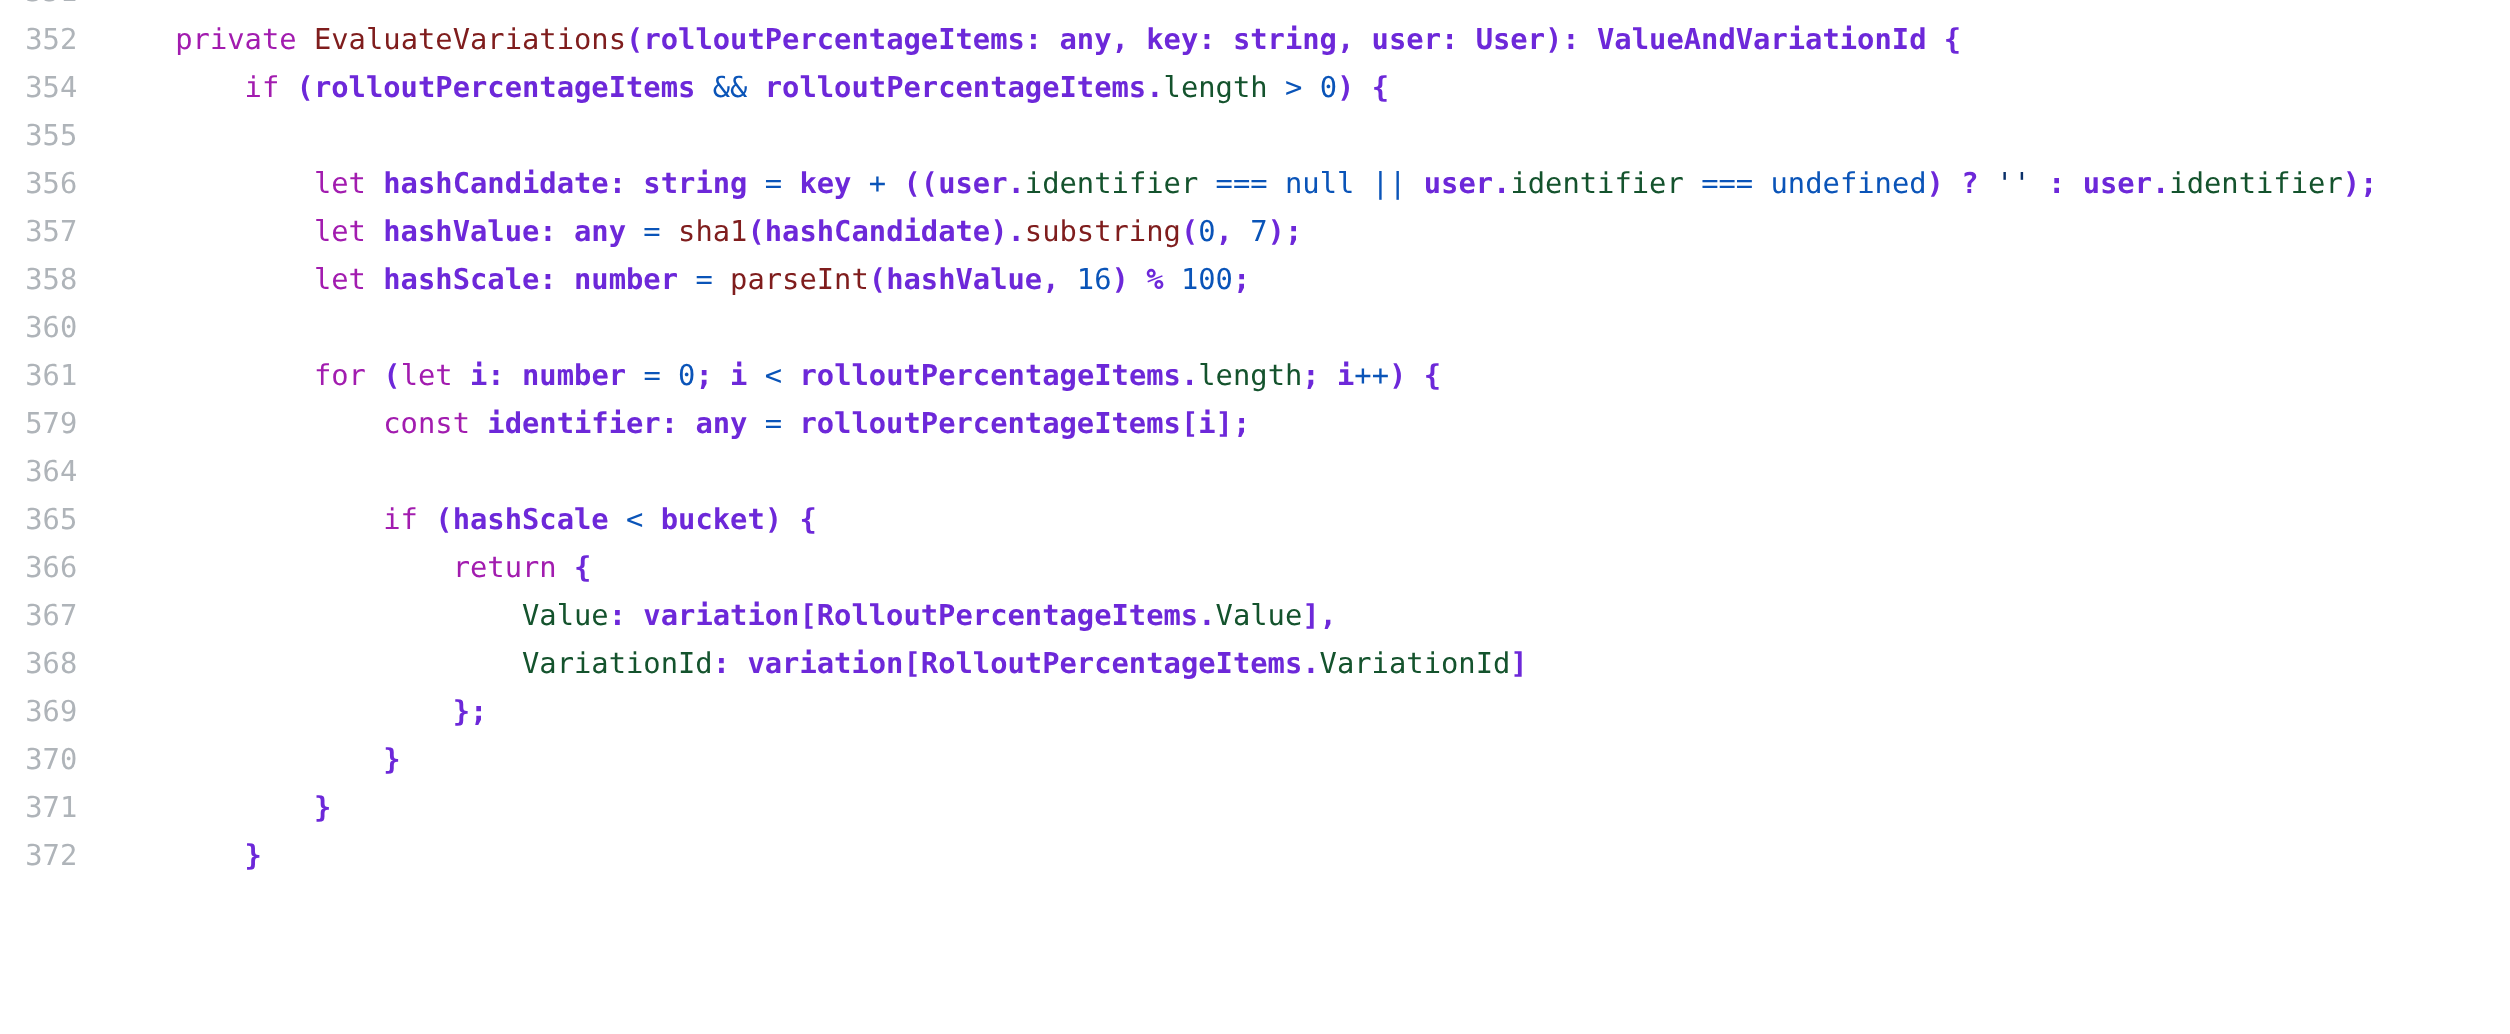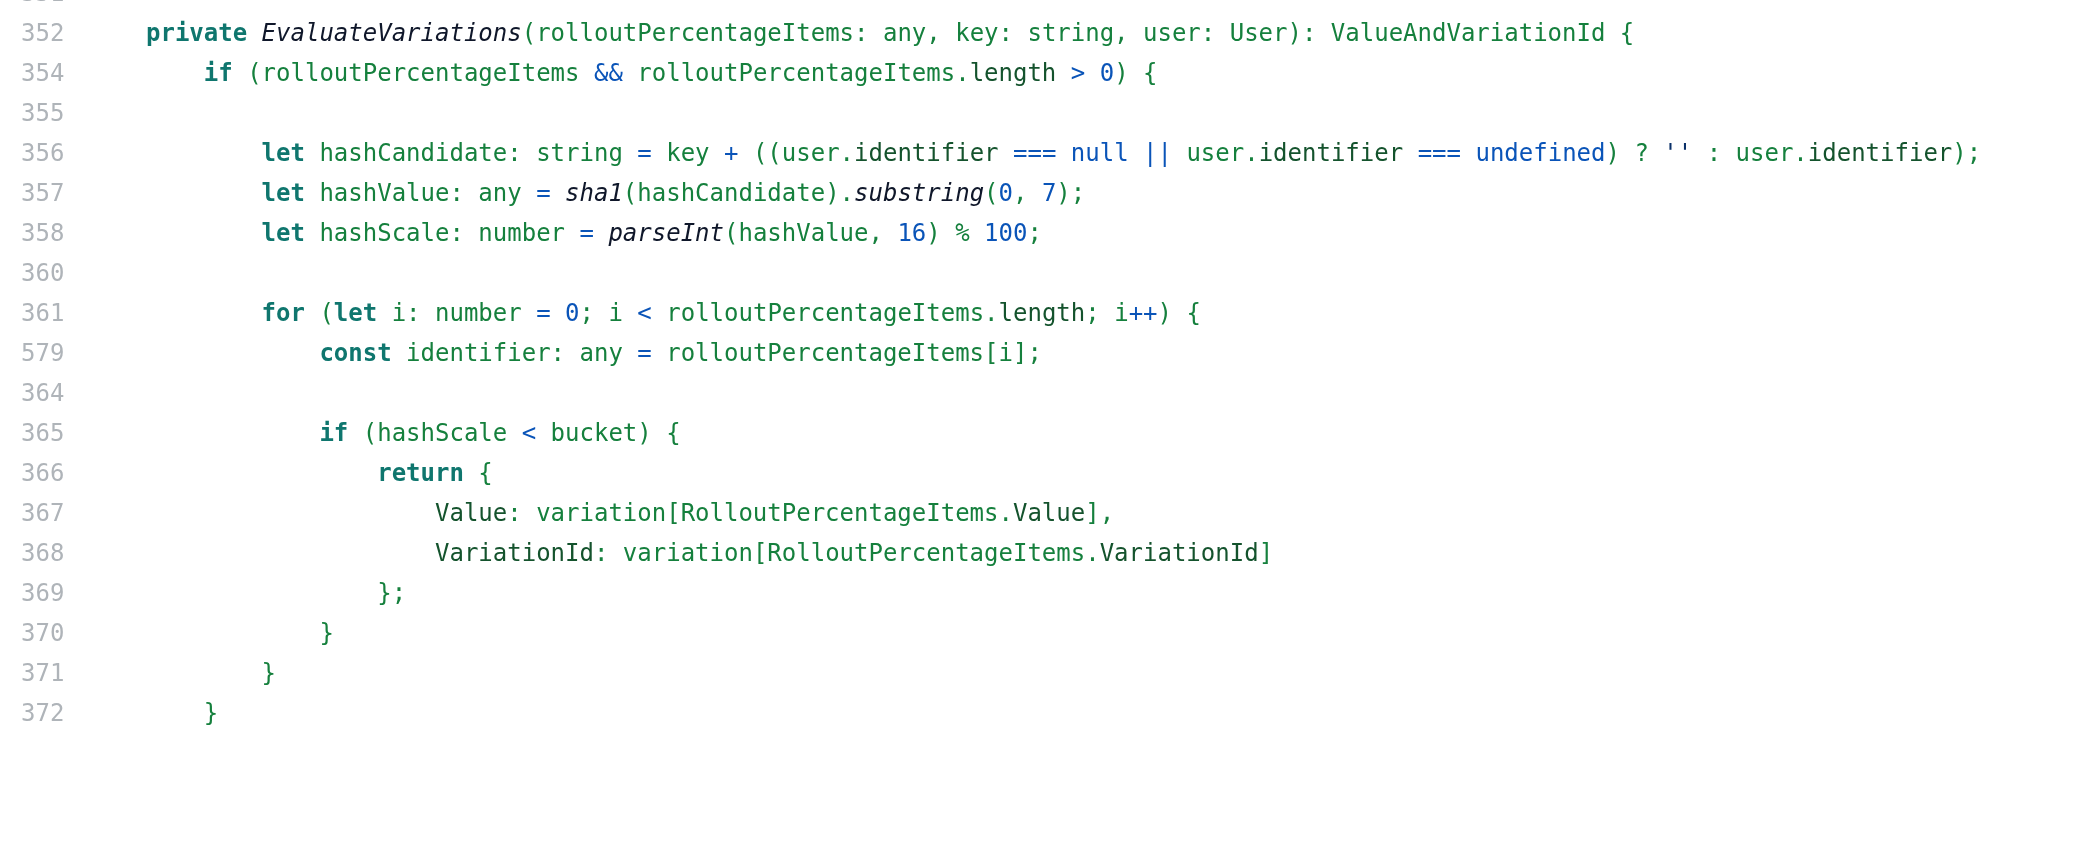--- a/index.html
+++ b/index.html
@@ -34,26 +34,26 @@
     box-sizing: border-box;
     color: #afb4b9;
     flex: 0 0 auto;
     user-select: none;
   }
   .line-content {
     padding-left: 58px;
     flex: 1 1 auto;
     white-space: pre;
   }
-  .tok-kw { color: #0f766e; font-weight: bold; }
-  .tok-fn { color: #0f172a; font-style: italic; }
+  .tok-kw { color: #a21caf; }
+  .tok-fn { color: #7f1d1d; }
   .tok-prop { color: #14532d; }
   .tok-op { color: #0a54b8; }
   .tok-num { color: #0a54b8; }
-  .tok-plain { color: #15803d; }
+  .tok-plain { color: #6d28d9; font-weight: bold; }
   .tok-str { color: #0a3069; }
 </style>
 </head>
 <body>
 
 <div class="code-view" id="code-view">
     <div class="code-line"><div class="line-number">351</div><div class="line-content"><span></span></div></div>
     <div class="code-line"><div class="line-number">352</div><div class="line-content"><span></span><span class="tok-kw">private</span><span class="tok-plain"> </span><span class="tok-fn">EvaluateVariations</span><span class="tok-plain">(rolloutPercentageItems: any, key: string, user: User): ValueAndVariationId {</span></div></div>
     <div class="code-line"><div class="line-number">354</div><div class="line-content"><span>    </span><span class="tok-kw">if</span><span class="tok-plain"> (rolloutPercentageItems </span><span class="tok-op">&amp;&amp;</span><span class="tok-plain"> rolloutPercentageItems.</span><span class="tok-prop">length</span><span class="tok-plain"> </span><span class="tok-op">&gt;</span><span class="tok-plain"> </span><span class="tok-num">0</span><span class="tok-plain">) {</span></div></div>
     <div class="code-line"><div class="line-number">355</div><div class="line-content"><span></span></div></div>

